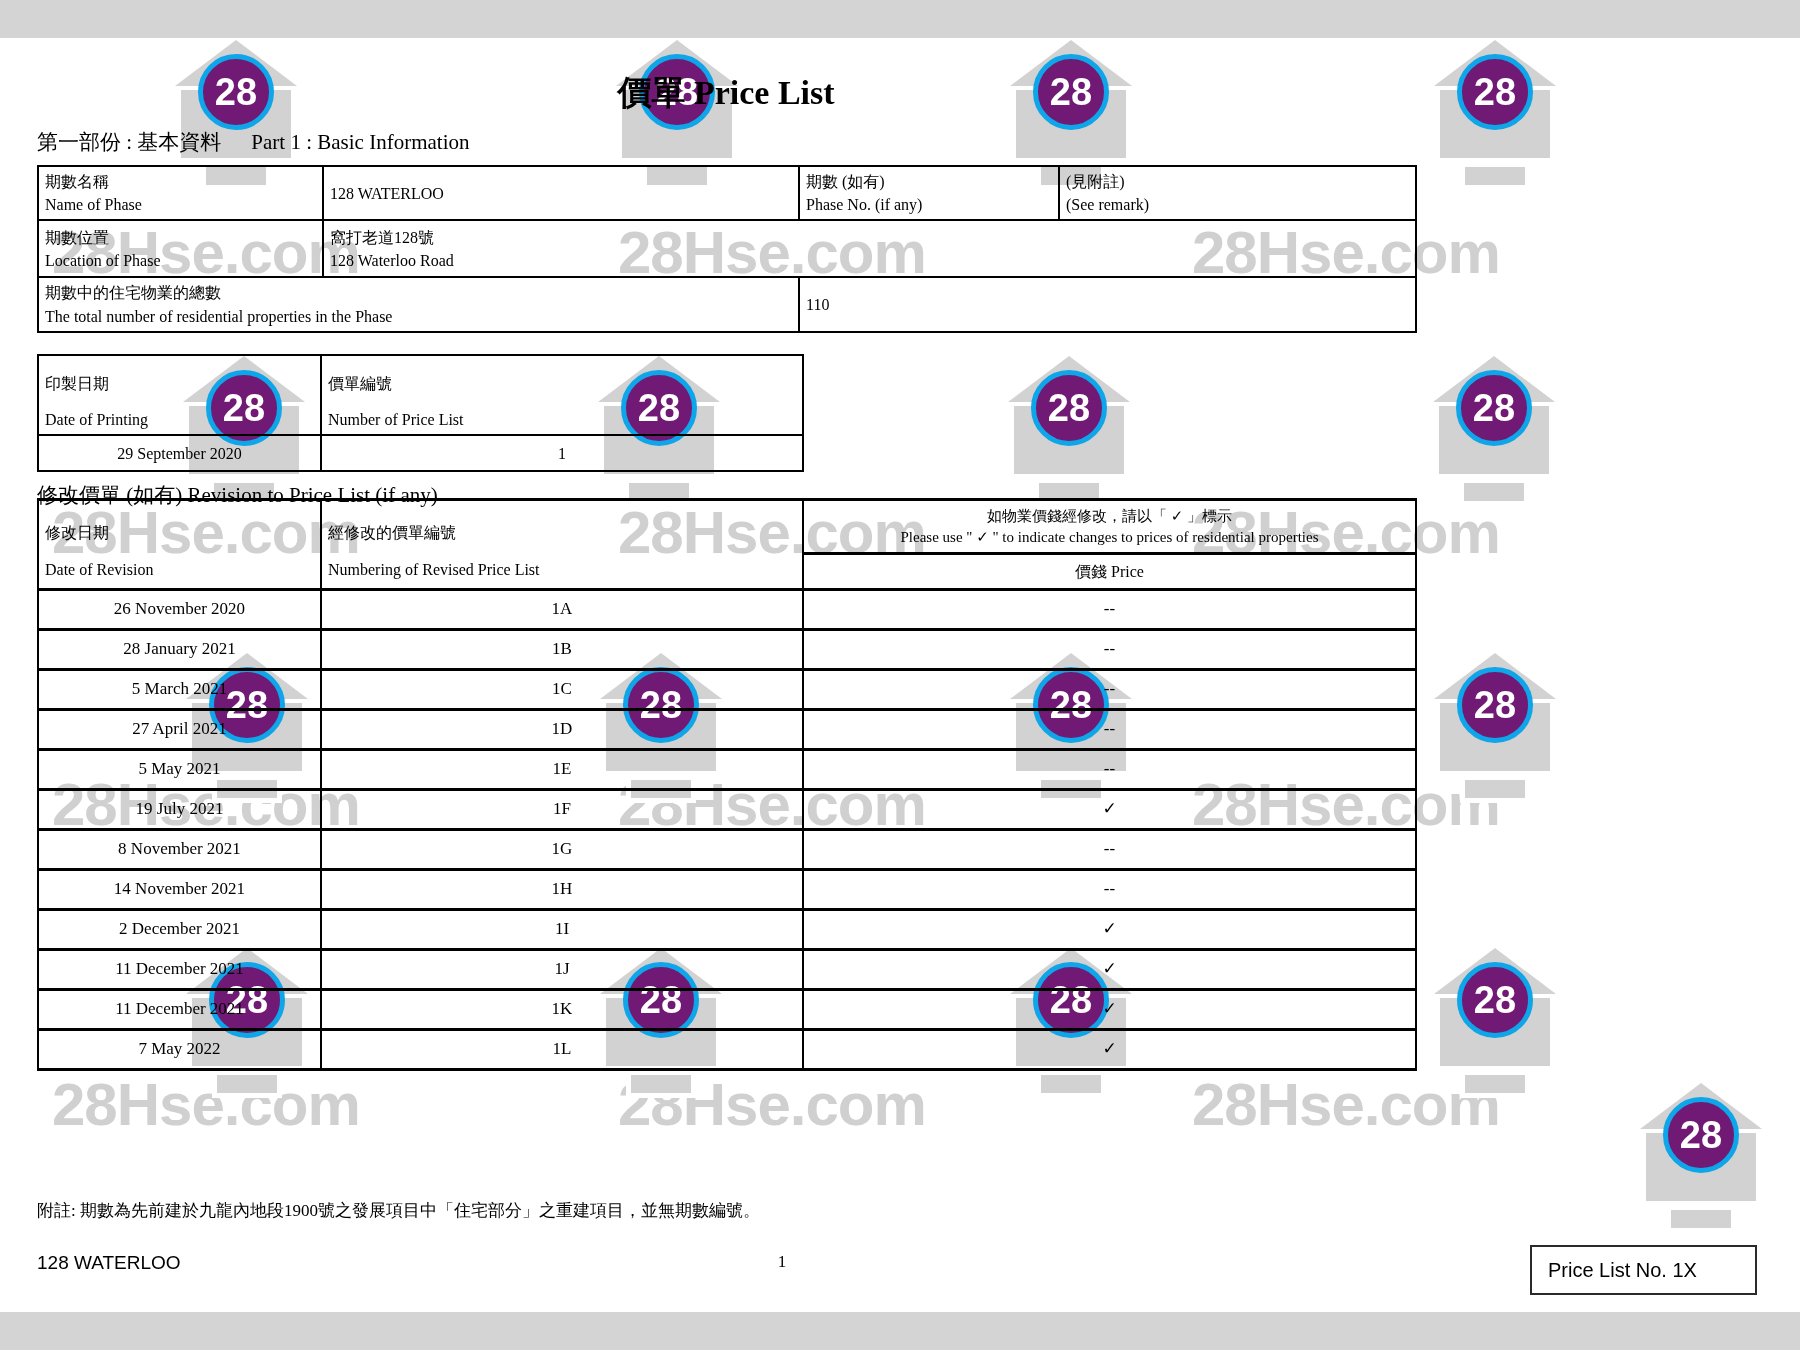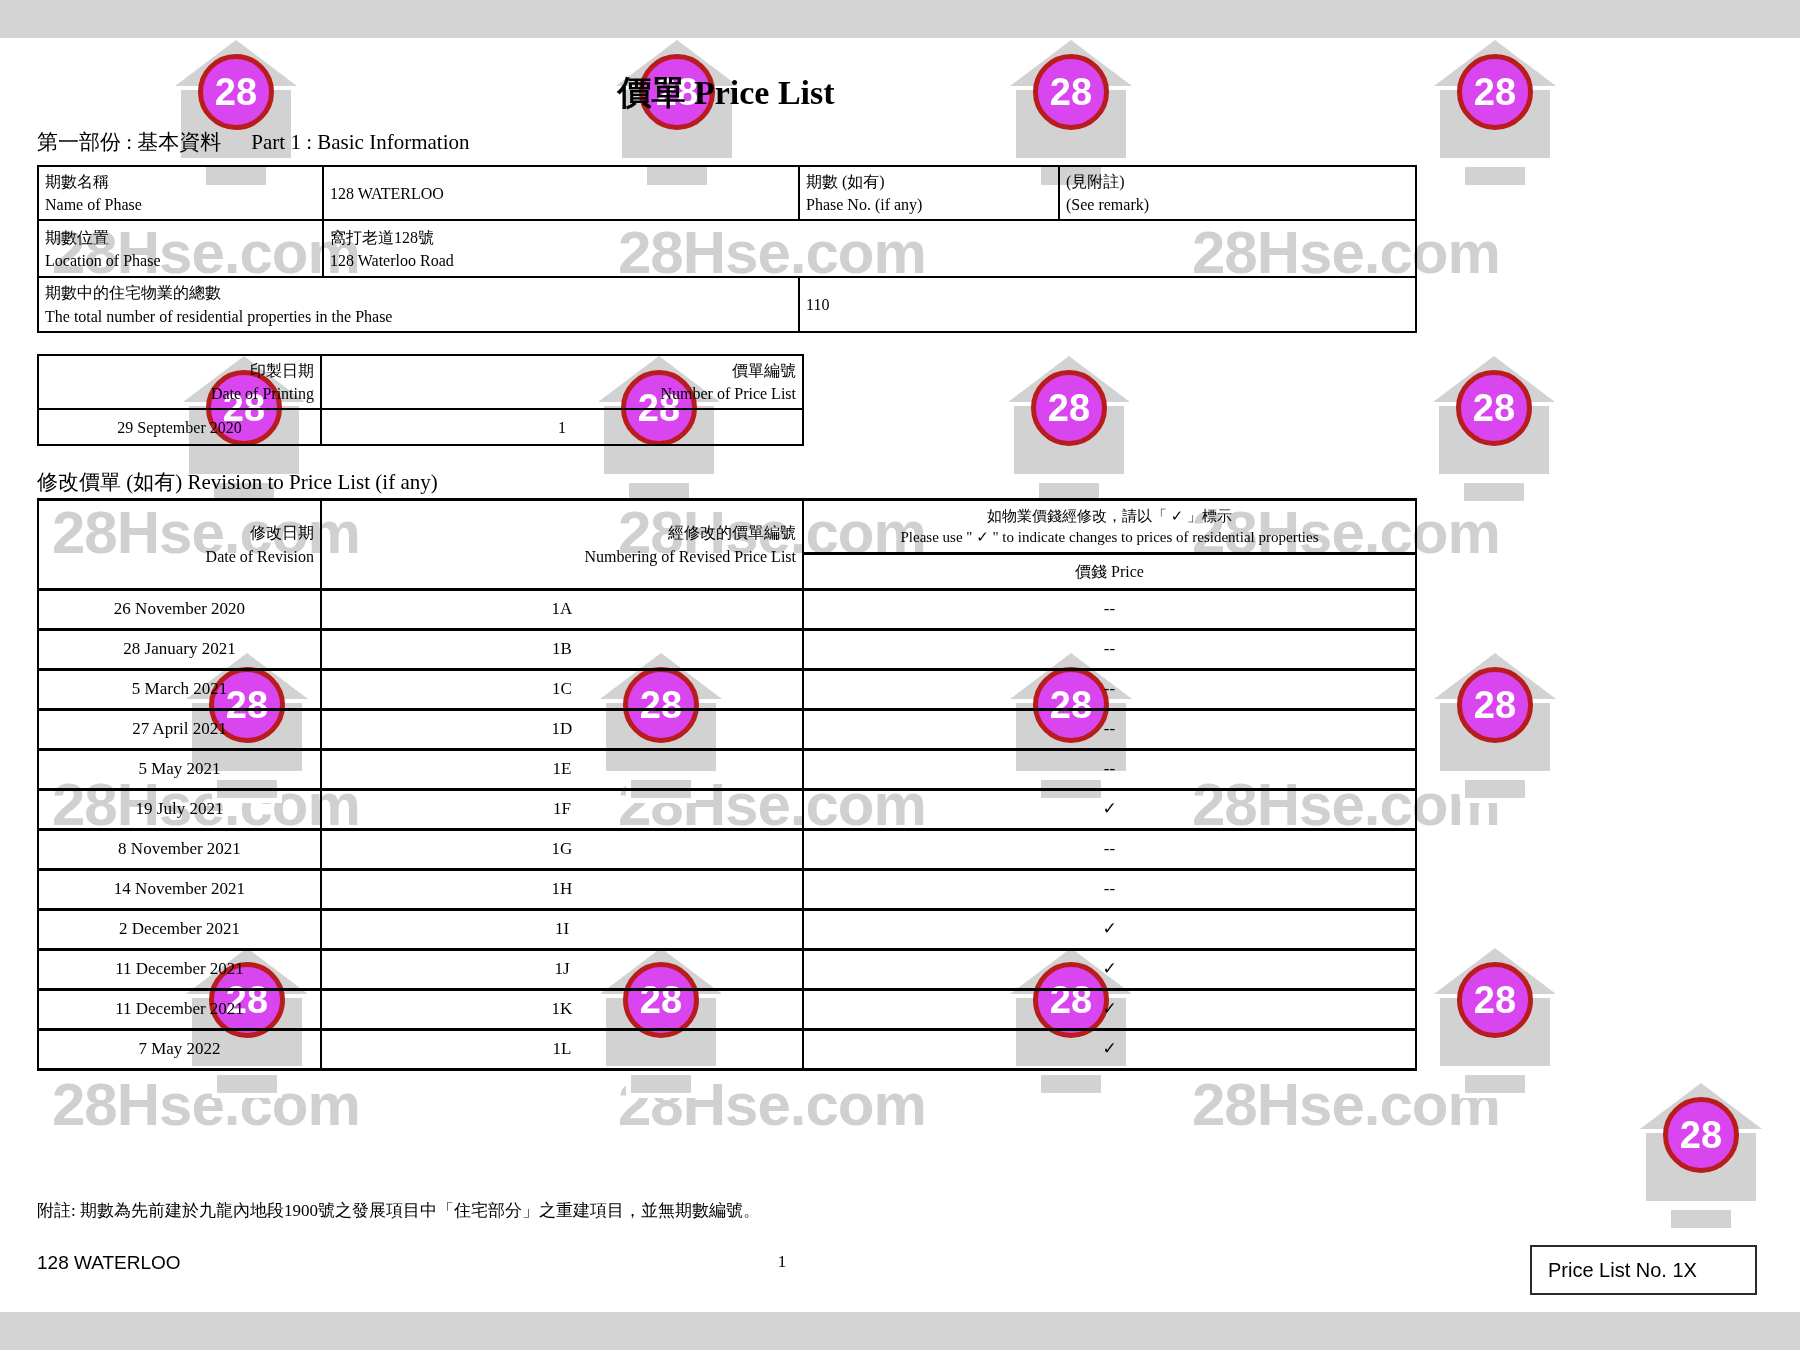--- a/index.html
+++ b/index.html
@@ -12,42 +12,42 @@
   
   #watermarks { position:absolute; inset:0; z-index:0; }
   .wm-text { position:absolute; font:bold 60px "Liberation Sans","DejaVu Sans",sans-serif;
              color:#d0d0d0; letter-spacing:-1px; white-space:nowrap; }
   .wm-logo { position:absolute; width:122px; height:150px; }
   .wm-logo .roof { position:absolute; left:0; top:0; width:0; height:0;
                    border-left:61px solid transparent; border-right:61px solid transparent;
                    border-bottom:46px solid #d2d2d2; }
   .wm-logo .housebody { position:absolute; left:6px; top:50px; width:110px; height:68px; background:#d2d2d2; }
   .wm-logo .circle { position:absolute; left:23px; top:14px; width:66px; height:66px; border-radius:50%;
-                     background:#d946ef; border:5px solid #b91c1c; color:#fff;
+                     background:#701a75; border:5px solid #0ea5e9; color:#fff;
                      font:bold 38px "Liberation Sans",sans-serif;
                      display:flex; align-items:center; justify-content:center; }
   .wm-logo .door { position:absolute; left:26px; top:122px; width:60px; height:18px;
                    background:#d2d2d2; border:5px solid #fff; }
 
   
   .content { position:absolute; inset:0; z-index:1; }
   .doc-title { position:absolute; left:37px; top:70px; width:1378px; text-align:center;
                font-size:34px; font-weight:bold; }
   .sect-head { position:absolute; left:37px; font-size:21px; }
   .sect-head .gap { display:inline-block; width:30px; }
 
   table { border-collapse:collapse; table-layout:fixed; }
   td { border:2px solid #000; padding:3px 6px; font-size:16px; line-height:1.45;
        overflow:hidden; vertical-align:middle; }
   .t1 { position:absolute; left:37px; top:165px; width:1378px; }
   .t2 { position:absolute; left:37px; top:354px; width:765px; }
   .t3 { position:absolute; left:37px; top:498px; width:1378px; }
   .t3 td { border-top-width:3px; border-bottom-width:3px; }
   .center { text-align:center; }
-  .hdr2 div { text-align:right; }
+  .hdr2 div { text-align:left;margin-top:13px; }
   .note-cell div { text-align:center; font-size:15px; line-height:1.4; }
   .rev-row td { height:31px; font-size:17px; text-align:center; }
   .remark { position:absolute; left:37px; top:1198px; width:1340px; font-size:17px; line-height:1.5; }
   .footer-left { position:absolute; left:37px; top:1252px;
                  font:19px "Liberation Sans","DejaVu Sans",sans-serif; }
   .footer-page { position:absolute; left:37px; top:1252px; width:1490px; text-align:center; font-size:17px; }
   .footer-box { position:absolute; left:1530px; top:1245px; width:227px; height:50px;
                 border:2px solid #2a2a2a; box-sizing:border-box; display:flex; align-items:center;
                 padding-left:16px; font:20px "Liberation Sans","DejaVu Sans",sans-serif; }
 </style>
@@ -242,21 +242,21 @@
           <div>Number of Price List</div>
         </td>
       </tr>
       <tr style="height:36px">
         <td class="center">29 September 2020</td>
         <td class="center">1</td>
       </tr>
     </tbody>
       </table>
 
-    <div class="sect-head" style="top:468px;">修改價單 (如有) Revision to Price List (if any)</div>
+    <div class="sect-head" style="top:481px;">修改價單 (如有) Revision to Price List (if any)</div>
 
     <table class="t3">
       <colgroup>
           <col style="width:283px">
           <col style="width:482px">
           <col style="width:613px">
         </colgroup>
       <tbody>
           <tr style="height:54px">
         <td rowspan="2" class="hdr2">

